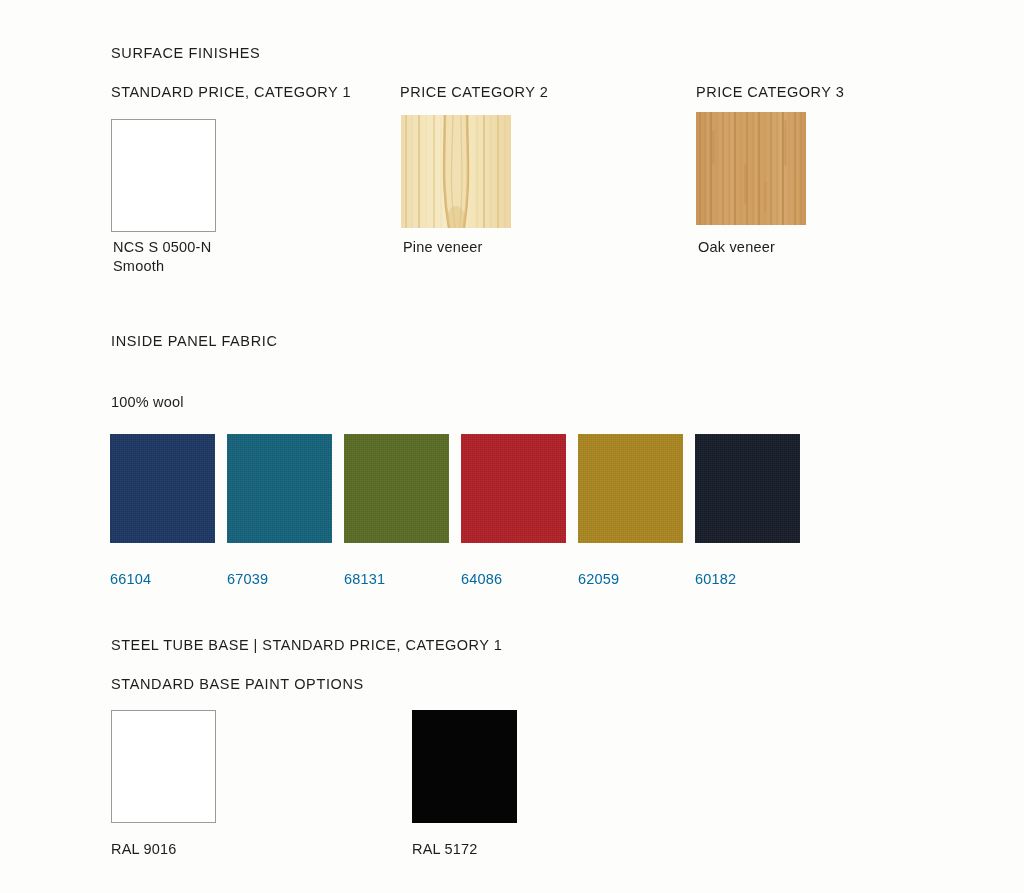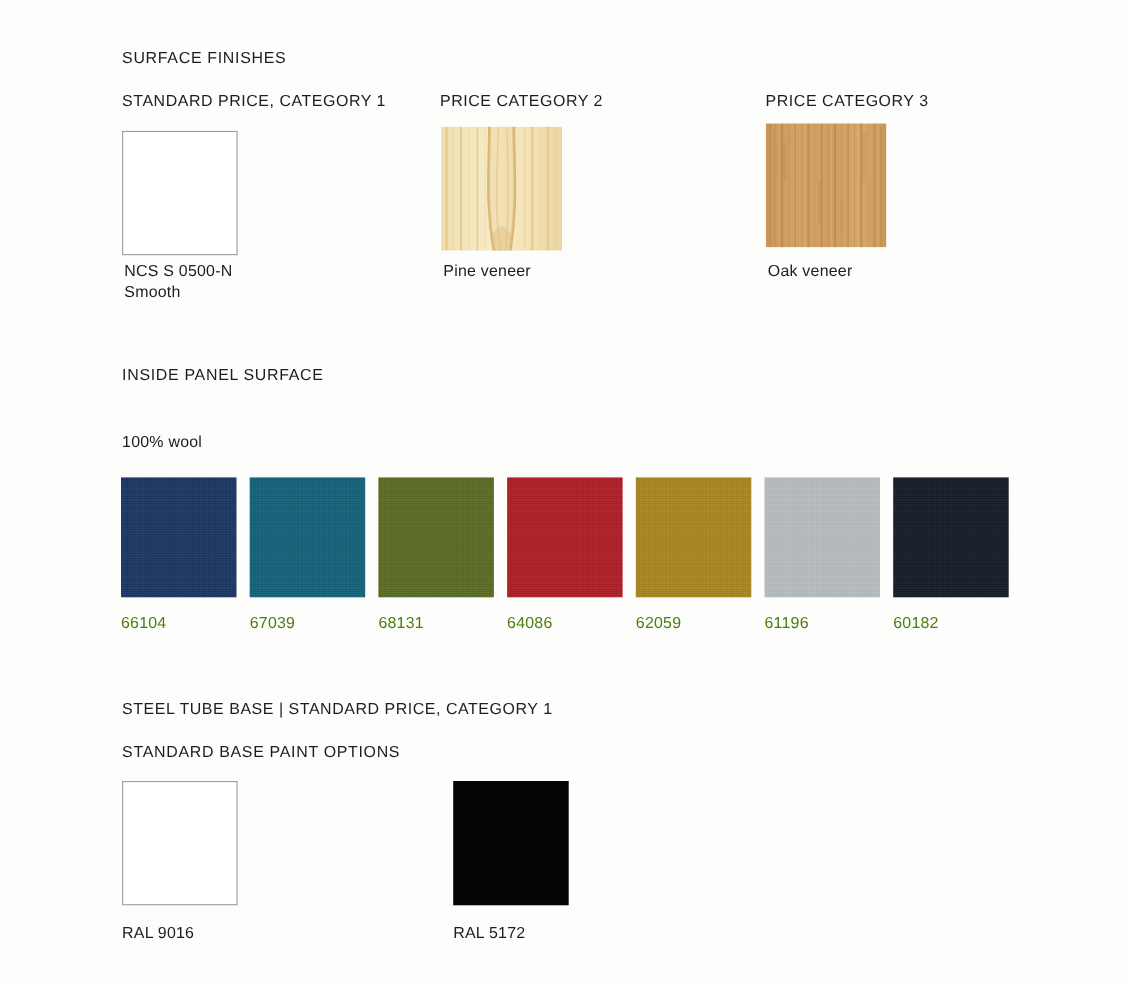--- a/index.html
+++ b/index.html
@@ -103,24 +103,24 @@
   }
   .fabric-row {
     display: flex;
     align-items: flex-start;
     gap: 12px;
   }
   .fabric-cell {
     width: 105px;
   }
   .fabric-code {
-    margin-top: 16px;
-    font-size: 14.5px;
-    letter-spacing: 0.2px;
-    color: #4d7c0f;
+    margin-top: 28px;
+    font-size: 14.5px;
+    letter-spacing: 0.2px;
+    color: #0369a1;
   }
   .paint-cell { width: 105px; }
   .paint-label {
     margin-top: 18px;
     font-size: 14.5px;
     letter-spacing: 0.2px;
     color: #1d1d1b;
   }
 </style>
 </head>
@@ -220,21 +220,21 @@
         <rect x="68" y="70" width="2.5" height="30" rx="1.2"></rect>
       </g>
     </svg>
   </div>
 
   <div style="position:absolute; left:113px; top:238px;" class="caption">NCS S 0500-N
 Smooth</div>
   <div style="position:absolute; left:403px; top:238px;" class="caption">Pine veneer</div>
   <div style="position:absolute; left:698px; top:238px;" class="caption">Oak veneer</div>
 
-  <div style="position:absolute; left:111px; top:333px;" class="section-title">INSIDE PANEL SURFACE</div>
+  <div style="position:absolute; left:111px; top:333px;" class="section-title">INSIDE PANEL FABRIC</div>
 
   <div style="position:absolute; left:111px; top:394px;" class="sub-line">100% wool</div>
 
   <div style="position:absolute; left:110px; top:434px;" class="fabric-row">
 
     <div class="fabric-cell">
       <div class="fabric-swatch" style="background:#1c3663;"></div>
       <div class="fabric-code">66104</div>
     </div>
 
@@ -251,24 +251,20 @@
     <div class="fabric-cell">
       <div class="fabric-swatch" style="background:#b01f26;"></div>
       <div class="fabric-code">64086</div>
     </div>
 
     <div class="fabric-cell">
       <div class="fabric-swatch" style="background:#a9861f;"></div>
       <div class="fabric-code">62059</div>
     </div>
 
-    <div class="fabric-cell">
-      <div class="fabric-swatch" style="background:#b6bcc0;"></div>
-      <div class="fabric-code">61196</div>
-    </div>
 
     <div class="fabric-cell">
       <div class="fabric-swatch" style="background:#161c28;"></div>
       <div class="fabric-code">60182</div>
     </div>
   </div>
 
   <div style="position:absolute; left:111px; top:637px;" class="spec-line">STEEL TUBE BASE | STANDARD PRICE, CATEGORY 1</div>
 
   <div style="position:absolute; left:111px; top:676px;" class="section-title">STANDARD BASE PAINT OPTIONS</div>

